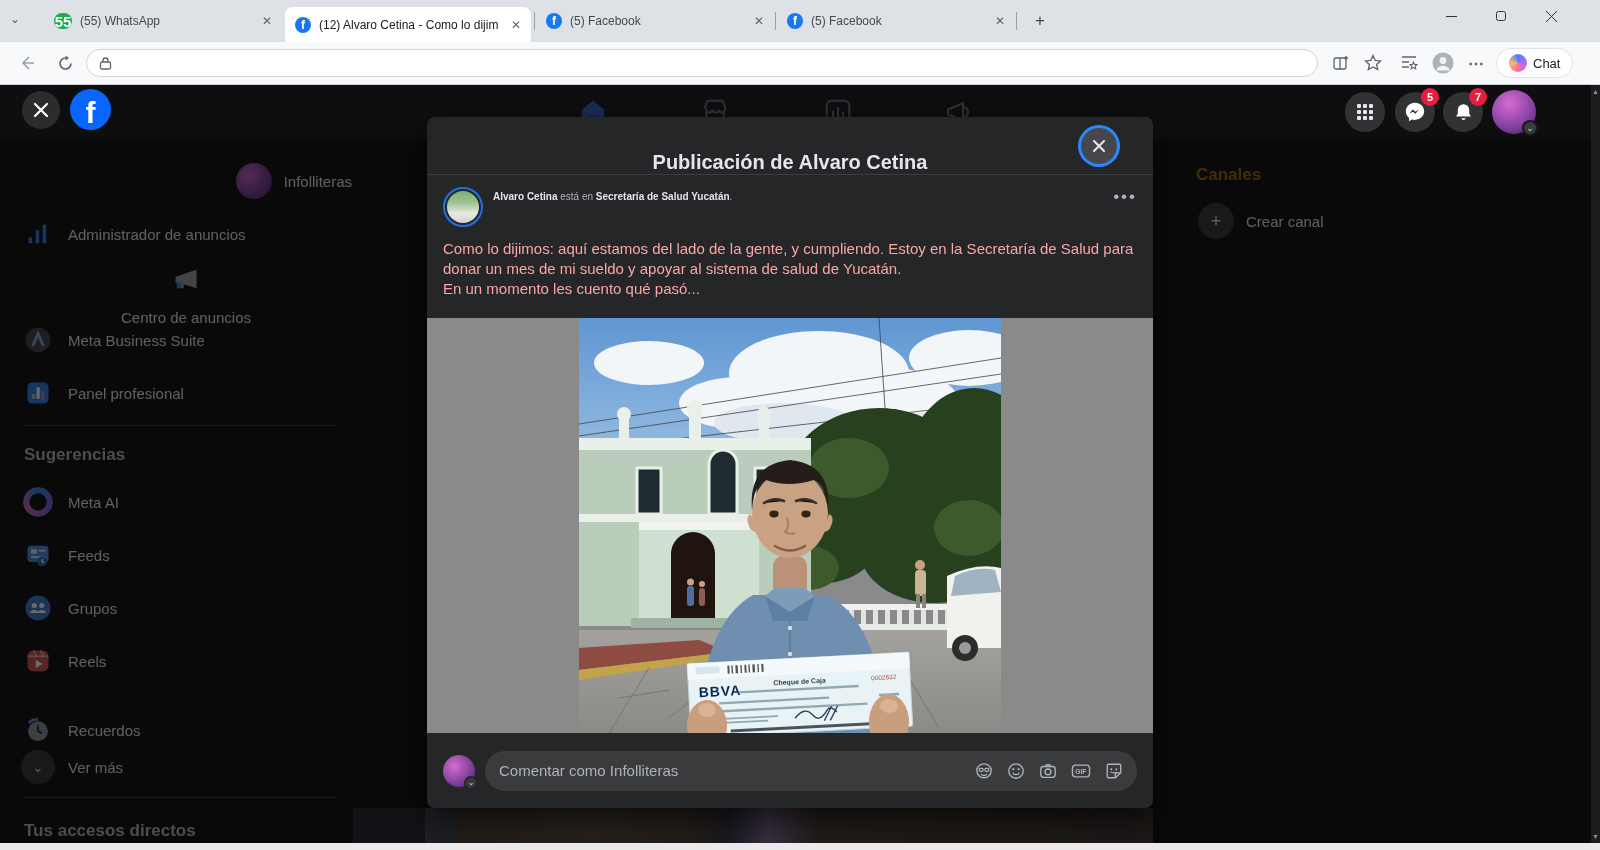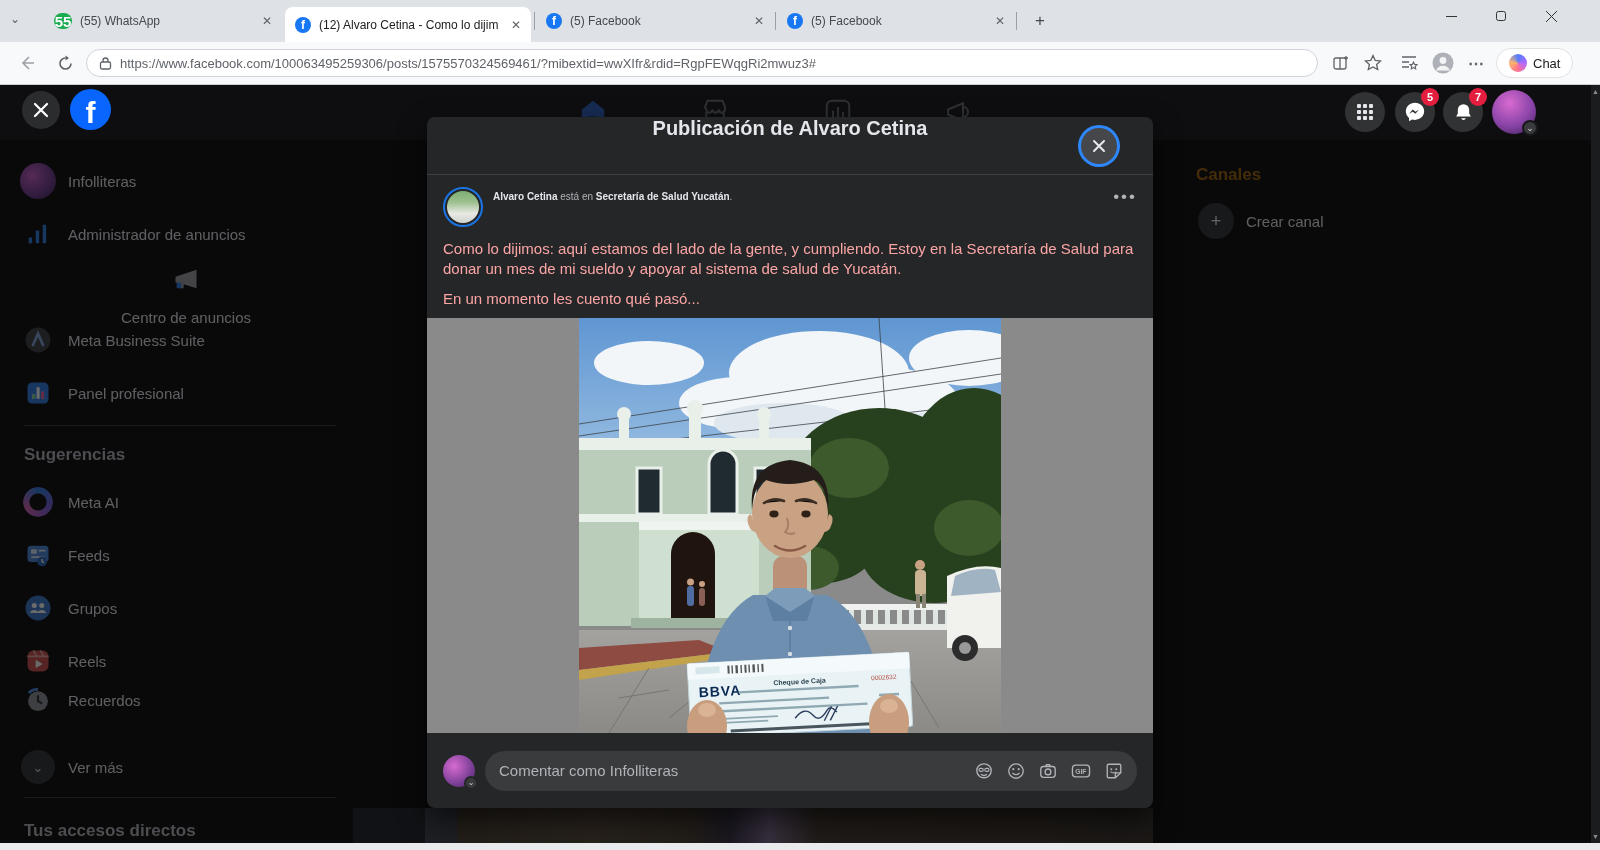--- a/index.html
+++ b/index.html
@@ -30,32 +30,32 @@
   .fbheaderbar { position:absolute; left:0; top:0; width:1600px; height:55px; background:#17181a; }
   .circlebtn { border-radius:50%; background:#313233; display:flex; align-items:center; justify-content:center; }
   .badge { position:absolute; top:-4px; right:-4px; min-width:18px; height:18px; border-radius:9px; background:#e41e3f; color:#fff; font-size:11px; font-weight:bold; display:flex; align-items:center; justify-content:center; padding:0 4px; }
   .srow { position:absolute; left:8px; width:344px; height:52px; display:flex; align-items:center; gap:12px; padding-left:12px; border-radius:8px; color:#dfe1e5; font-size:15px; }
   .sicon { width:36px; height:36px; flex:none; display:flex; align-items:center; justify-content:center; }
   .sdivider { position:absolute; left:24px; width:312px; height:1px; background:#35373a; }
   .sheader { position:absolute; left:24px; color:#b0b3b8; font-size:17px; font-weight:bold; }
 
   
   .modal { position:absolute; left:427px; top:32px; width:726px; height:691px; background:#25262 8; background:#252628; border-radius:8px; box-shadow:0 12px 28px rgba(0,0,0,.6); }
-  .modal-header { position:absolute; left:0; top:0; width:100%; height:58px; border-bottom:1px solid #3b3d3f; display:flex; align-items:flex-start; justify-content:center; }
+  .modal-header { position:absolute; left:0; top:0; width:100%; height:58px; border-bottom:1px solid #3b3d3f; display:flex; align-items:flex-end; justify-content:center; }
   .modal-title { color:#e4e6eb; font-size:20px; font-weight:bold; }
   .modal-close { position:absolute; right:36px; top:11px; width:36px; height:36px; border-radius:50%; background:#46474a; display:flex; align-items:center; justify-content:center; box-shadow:0 0 0 3px #2d88ff; }
   .posthead { position:absolute; left:16px; top:70px; right:16px; height:44px; display:flex; gap:10px; }
   .story-ring { width:40px; height:40px; border-radius:50%; border:2px solid #1b74e4; padding:2px; flex:none; }
   .story-ring .pic { width:100%; height:100%; border-radius:50%; background:linear-gradient(180deg,#7fae72 0%,#9cc08e 35%,#e9e9e4 70%,#cfd4cd 100%); }
   .nameline { font-size:10px; color:#e4e6eb; line-height:19px; }
   .nameline b { font-weight:bold; }
   .nameline .gray { color:#b0b3b8; }
   .timeline { font-size:13px; color:#b0b3b8; display:flex; align-items:center; gap:4px; margin-top:2px; }
   .posttext { position:absolute; left:16px; top:122px; right:16px; color:#fca5a5; font-size:15px; line-height:20px; }
-  .posttext p + p { margin-top:10px; }
+  .posttext p + p { }
   .media { position:absolute; left:0; top:201px; width:726px; height:415px; background:#8a8a8b; overflow:hidden; display:flex; justify-content:center; }
   .commentbar { position:absolute; left:0; top:616px; width:726px; height:75px; display:flex; align-items:center; padding:0 16px; gap:10px; }
   .cavatar { position:relative; width:32px; height:32px; border-radius:50%; background:radial-gradient(circle at 35% 35%, #d86bd0, #7b3f96 60%, #3c1f52); flex:none; }
   .cavatar .chev { position:absolute; right:-3px; bottom:-3px; width:14px; height:14px; border-radius:50%; background:#3a3b3c; border:2px solid #252628; color:#cfd1d5; font-size:8px; line-height:10px; text-align:center; }
   .cpill { flex:1; height:40px; border-radius:20px; background:#3a3b3c; display:flex; align-items:center; padding:0 14px; gap:12px; }
   .cpill .ph { flex:1; color:#b0b3b8; font-size:15px; }
   .cicons { display:flex; gap:14px; align-items:center; color:#b0b3b8; }
 
   .bottomstrip { position:absolute; left:0; top:843px; width:1600px; height:7px; background:#e9eaec; }
   .scrollbar { position:absolute; right:0; top:0; width:9px; height:758px; background:#1b1c1d; color:#8a8d91; font-size:7px; }
@@ -126,21 +126,20 @@
           <path d="M14 8.5 A5.5 5.5 0 1 1 8.5 3" stroke="#5f6368" stroke-width="1.6" fill="none"></path>
           <path d="M8.5 0.5 L12 3 L8.5 5.5 Z" fill="#5f6368"></path>
         </svg>
     </div>
 
     <div class="urlpill">
       <svg width="13" height="14" viewBox="0 0 13 14">
           <rect x="1.5" y="6" width="10" height="7" rx="1.5" fill="none" stroke="#5f6368" stroke-width="1.3"></rect>
           <path d="M4 6 V4.5 a2.5 2.5 0 0 1 5 0 V6" fill="none" stroke="#5f6368" stroke-width="1.3"></path>
         </svg>
-      <span class="urltext">https://www.facebook.com/100063495259306/posts/1575570324569461/?mibextid=wwXIfr&amp;rdid=RgpFEWqgRi2mwuz3#</span>
     </div>
 
     <div class="tbicon" style="left:1328px;">
       <svg width="17" height="17" viewBox="0 0 17 17">
           <rect x="1" y="3" width="12" height="11" rx="2" fill="none" stroke="#5f6368" stroke-width="1.3"></rect>
           <line x1="7" y1="3" x2="7" y2="14" stroke="#5f6368" stroke-width="1.3"></line>
           <path d="M13 1 v4 M11 3 h4" stroke="#5f6368" stroke-width="1.3"></path>
         </svg>
     </div>
     <div class="tbicon" style="left:1360px;">
@@ -189,21 +188,21 @@
             <rect x="3" y="3" width="18" height="18" rx="4" fill="none" stroke="#6a6d71" stroke-width="1.6"></rect>
             <path d="M8 16 V11 M12 16 V8 M16 16 v-4" stroke="#6a6d71" stroke-width="1.6"></path>
           </svg>
       </div>
       <div class="abs" style="left:943px;top:12px;">
         <svg width="30" height="30" viewBox="0 0 24 24">
             <path d="M4 10 v4 l12 5 V5 Z M16 8 a4 4 0 0 1 0 8" fill="none" stroke="#6a6d71" stroke-width="1.6"></path>
           </svg>
       </div>
 
-      <div class="srow" style="top:70px;">
+      <div class="srow" style="top:70px;justify-content:flex-end;">
         <span class="sicon">
             <span style="width:36px;height:36px;border-radius:50%;background:radial-gradient(circle at 35% 35%, #c95fc2, #6e3a8d 60%, #35204a);"></span>
           </span>
         <span>Infolliteras</span>
       </div>
       <div class="srow" style="top:123px;">
         <span class="sicon">
             <svg width="28" height="28" viewBox="0 0 24 24">
               <path d="M4 20 v-5 h3 v5 Z M10 20 V9 h3 v11 Z M16 20 V4 h3 v16 Z" fill="#2f7de1"></path>
             </svg>
@@ -276,21 +275,21 @@
       <div class="srow" style="top:550px;">
         <span class="sicon">
             <svg width="28" height="28" viewBox="0 0 24 24">
               <rect x="3" y="3" width="18" height="18" rx="5" fill="#c94f4a"></rect>
               <path d="M3 8 h18 M8 3 l3 5 M14 3 l3 5" stroke="#e8a59d" stroke-width="1.4"></path>
               <path d="M10 11 l6 3.5 -6 3.5 Z" fill="#fff"></path>
             </svg>
           </span>
         <span>Reels</span>
       </div>
-      <div class="srow" style="top:589px;">
+      <div class="srow" style="top:619px;">
         <span class="sicon">
             <svg width="28" height="28" viewBox="0 0 24 24">
               <circle cx="12" cy="13" r="8.5" fill="#8f9296"></circle>
               <path d="M12 8 v5 l3.5 2" stroke="#2c2d2f" stroke-width="1.8" fill="none"></path>
               <path d="M4 6 A10 10 0 0 1 12 3" stroke="#4d88d8" stroke-width="2.4" fill="none"></path>
             </svg>
           </span>
         <span>Recuerdos</span>
       </div>
       <div class="srow" style="top:656px;">

